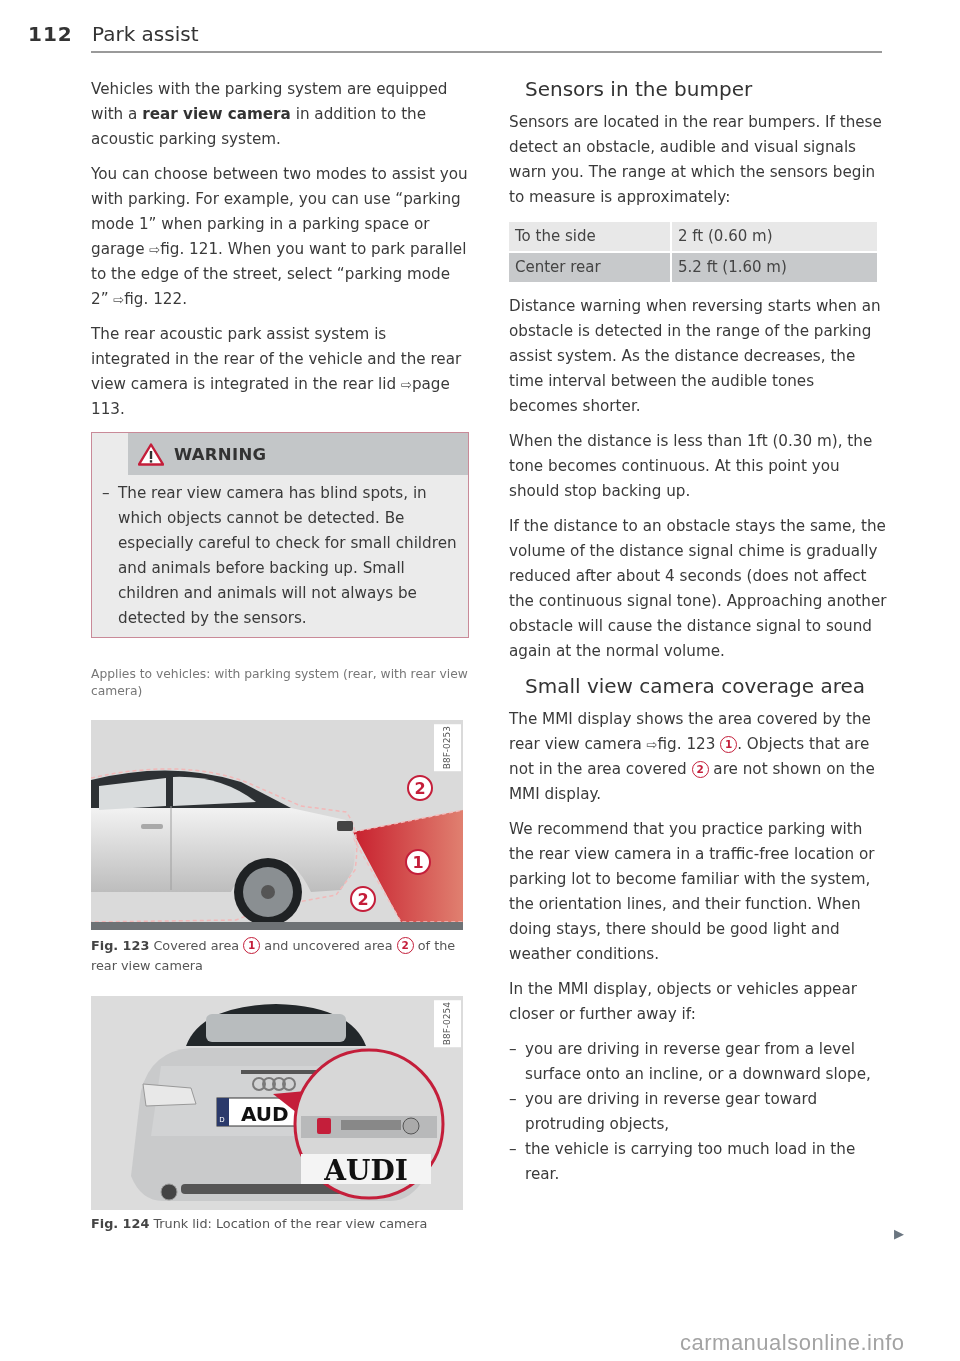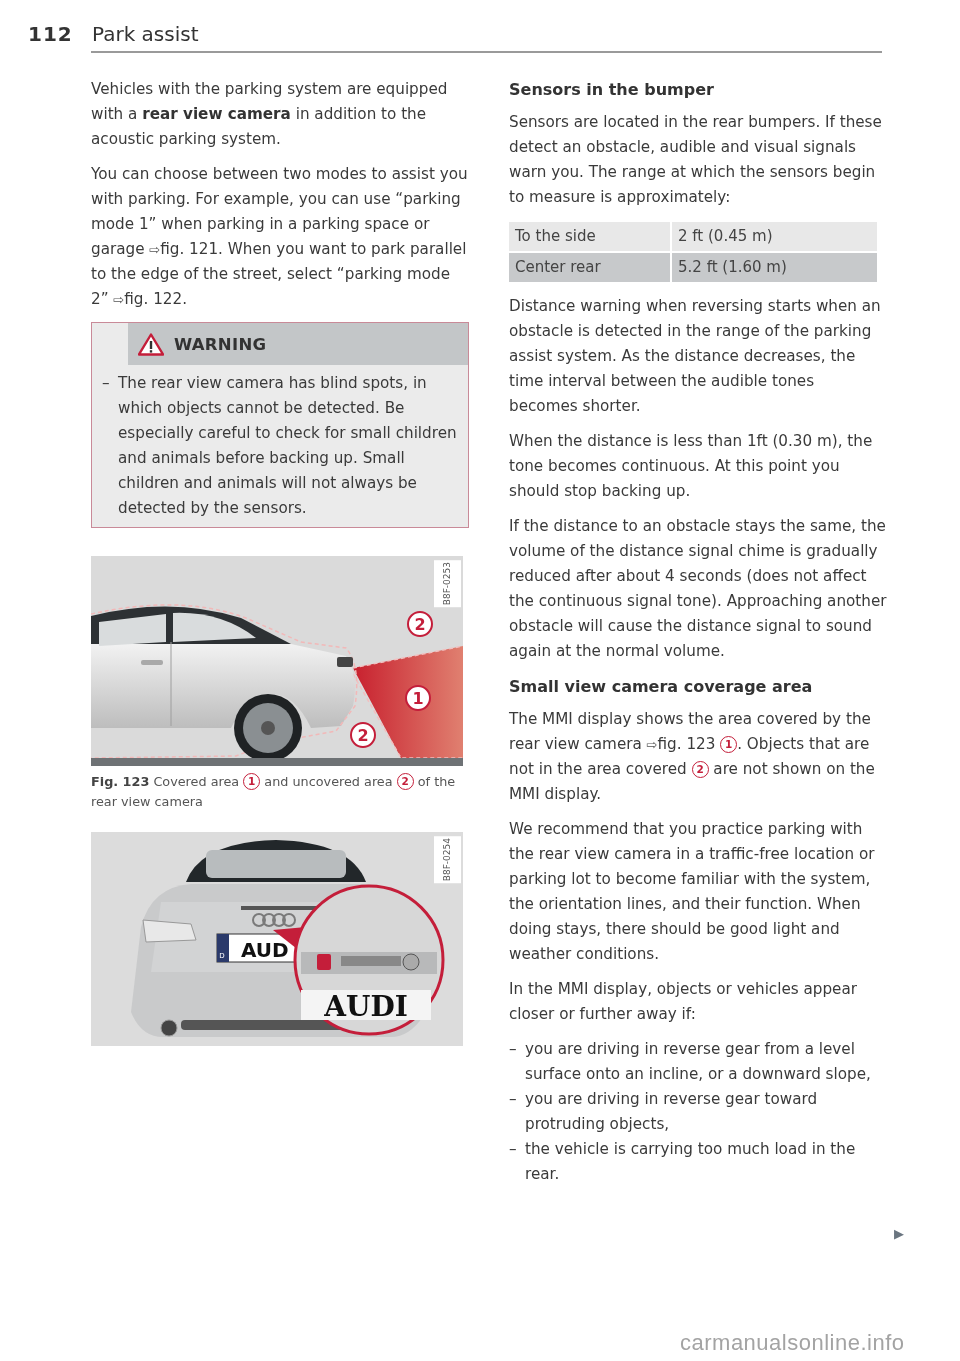--- a/index.html
+++ b/index.html
@@ -30,21 +30,21 @@
   .figure { width:372px; background:#e6e6e6; }
   .fig-img { position:relative; width:372px; height:210px; background:#d9d9d9; overflow:hidden; }
   .fig-caption { font-size:12.8px; color:#555; padding:6px 4px 6px 0; line-height:20px; background:#fff; }
   .fig-caption b { color:#444; }
   .fig-code { position:absolute; right:2px; top:4px; background:#fff; font-size:9px; color:#555;
               writing-mode:vertical-rl; transform:rotate(180deg); padding:2px 1px; font-family:"DejaVu Sans", sans-serif; }
 
   .circ { display:inline-block; width:15px; height:15px; border:1.5px solid #c41e3a; border-radius:50%;
           font-size:10.5px; line-height:15px; text-align:center; color:#c41e3a; font-weight:bold; vertical-align:1px; }
 
-  .sub-head { font-weight:bold; font-size:16px; color:#333; margin:10px 0 8px 0; }
+  .sub-head { font-weight:normal; font-size:20px; color:#333; margin:10px 0 8px 16px; }
   .range-table { width:372px; border-collapse:separate; border-spacing:2px; margin:6px 0 10px -2px; font-size:15px; }
   .range-table td { padding:2px 6px; height:23px; color:#444; }
   .row-a td { background:#e8e8e8; }
   .row-b td { background:#c7c9cb; }
 
   .continue { position:absolute; left:894px; top:1226px; font-size:13px; color:#6a7580; }
   .watermark { position:absolute; left:680px; top:1330px; font-size:22px; color:#a3a3a3; letter-spacing:0.5px; font-family:"Liberation Sans", sans-serif; }
 </style>
 </head>
 <body>
@@ -52,39 +52,43 @@
 <div class="page-num">112</div>
 <div class="page-title">Park assist</div>
 <div class="header-rule"></div>
 
 <div class="col col-left">
   <p>
     <span>Vehicles with the parking system are equipped with a </span><b>rear view camera</b><span> in addition to the acoustic parking system.</span>
   </p>
   <p>
     <span>You can choose between two modes to assist you with parking. For example, you can use “parking mode 1” when parking in a parking space or garage </span><span class="arrow">⇨</span><span class="xref">fig. 121</span><span>. When you want to park parallel to the edge of the street, select “parking mode 2” </span><span class="arrow">⇨</span><span class="xref">fig. 122</span><span>.</span>
+  </p>
+  <p>
+    <span>The rear acoustic park assist system is integrated in the rear of the vehicle and the rear view camera is integrated in the rear lid </span><span class="arrow">⇨</span><span class="xref">page 113</span><span>.</span>
   </p>
 
   <div class="warning">
     <div class="warning-head">
       <svg width="26" height="23" viewBox="0 0 26 23">
         <polygon points="13,1.5 25,21.5 1,21.5" fill="#fff" stroke="#c41e3a" stroke-width="2.4" stroke-linejoin="round"></polygon>
         <rect x="11.8" y="8" width="2.4" height="8" fill="#333"></rect>
         <rect x="11.8" y="17.2" width="2.4" height="2.4" fill="#333"></rect>
       </svg>
       <span class="warning-title">WARNING</span>
     </div>
     <div class="warning-body">
       <div class="dash-item">
         <span class="dash">–</span>
         <span>The rear view camera has blind spots, in which objects cannot be detected. Be especially careful to check for small children and animals before backing up. Small children and animals will not always be detected by the sensors.</span>
       </div>
     </div>
   </div>
 
+  <div class="applies">Applies to vehicles: with parking system (rear, with rear view camera)</div>
 
   <div class="figure">
     <div class="fig-img">
       <svg width="372" height="210" viewBox="0 0 372 210">
         <defs>
           <linearGradient id="redgrad" x1="0" x2="1" y1="0" y2="0">
             <stop offset="0" stop-color="#c8202e"></stop>
             <stop offset="1" stop-color="#e08070"></stop>
           </linearGradient>
           <linearGradient id="bodygrad" x1="0" x2="0" y1="0" y2="1">
@@ -168,31 +172,34 @@
         <circle cx="278" cy="128" r="74" fill="#d7d7d7" stroke="#c41e3a" stroke-width="3"></circle>
         <rect x="210" y="120" width="136" height="22" fill="#b8b9ba"></rect>
         <rect x="226" y="122" width="14" height="16" rx="2" fill="#c41e3a"></rect>
         <rect x="250" y="124" width="60" height="10" fill="#888"></rect>
         <circle cx="320" cy="130" r="8" fill="#aaa" stroke="#555"></circle>
         <rect x="210" y="158" width="130" height="30" fill="#f4f4f4"></rect>
         <text x="275" y="184" text-anchor="middle" font-size="28" font-weight="bold" fill="#111" font-family="DejaVu Serif, serif">AUDI</text>
       </svg>
       <div class="fig-code">B8F-0254</div>
     </div>
+    <div class="fig-caption" style="padding-top:4px">
+      <b>Fig. 124</b><span> Trunk lid: Location of the rear view camera</span>
+    </div>
   </div>
 </div>
 
 <div class="col col-right">
   <div class="sub-head" style="margin-top:0">Sensors in the bumper</div>
   <p>Sensors are located in the rear bumpers. If these detect an obstacle, audible and visual signals warn you. The range at which the sensors begin to measure is approximately:</p>
   <table class="range-table">
     <tbody>
         <tr class="row-a">
       <td style="width:44%">To the side</td>
-      <td>2 ft (0.45 m)</td>
+      <td>2 ft (0.60 m)</td>
     </tr>
     <tr class="row-b">
       <td>Center rear</td>
       <td>5.2 ft (1.60 m)</td>
     </tr>
   </tbody>
     </table>
   <p>Distance warning when reversing starts when an obstacle is detected in the range of the parking assist system. As the distance decreases, the time interval between the audible tones becomes shorter.</p>
   <p>When the distance is less than 1ft (0.30 m), the tone becomes continuous. At this point you should stop backing up.</p>
   <p>If the distance to an obstacle stays the same, the volume of the distance signal chime is gradually reduced after about 4 seconds (does not affect the continuous signal tone). Approaching another obstacle will cause the distance signal to sound again at the normal volume.</p>

